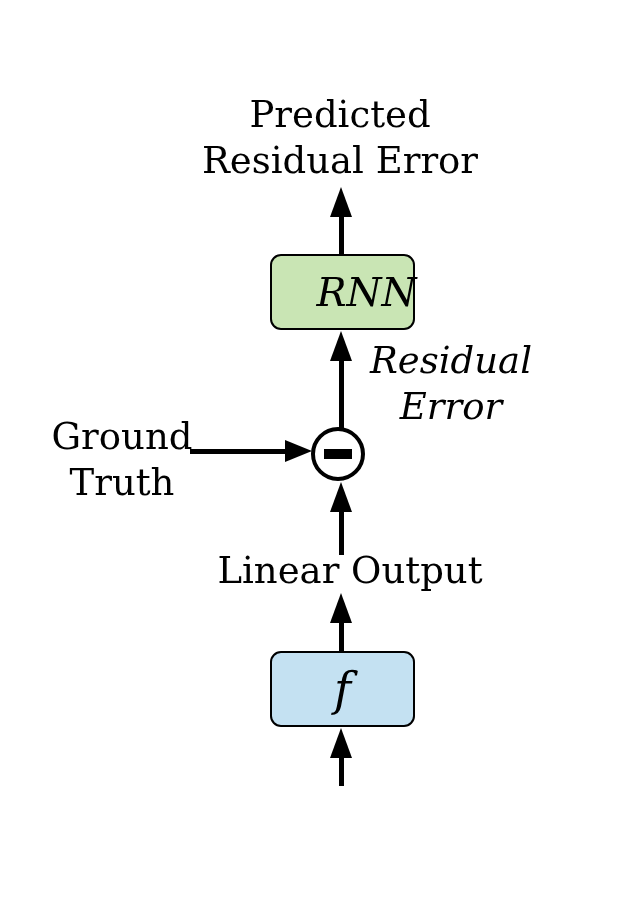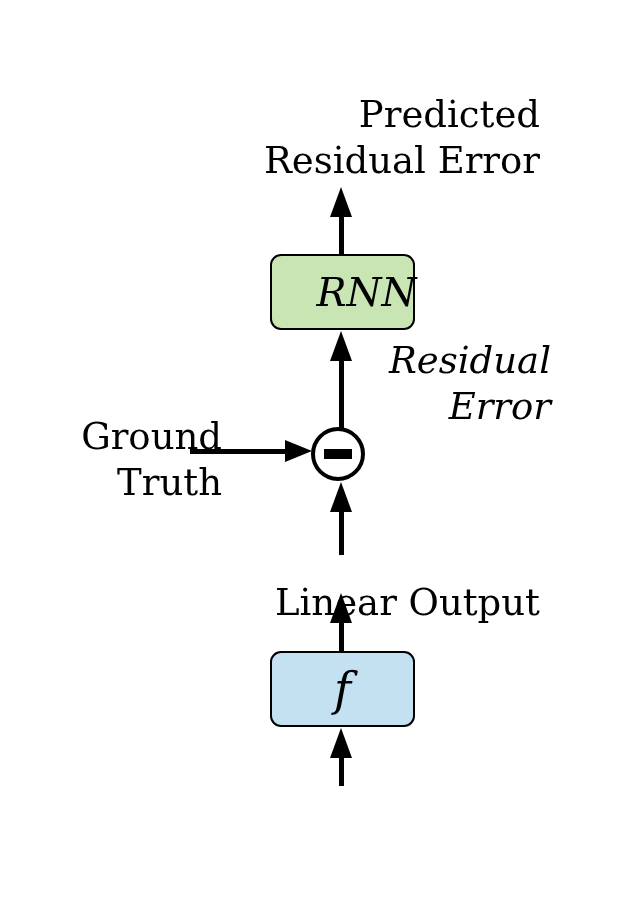--- a/index.html
+++ b/index.html
@@ -13,21 +13,21 @@
     width: 617px;
     height: 923px;
     background: #ffffff;
     overflow: hidden;
     color: #000000;
   }
   .lbl {
     position: absolute;
     font-size: 37px;
     line-height: 46px;
-    text-align: right;
+    text-align: center;
     white-space: pre-line;
     color: #000000;
   }
   .node {
     position: absolute;
     width: 145px;
     height: 76px;
     box-sizing: border-box;
     border: 2.5px solid #000000;
     border-radius: 11px;
@@ -125,21 +125,21 @@
 
   <div class="circle-op">
     <div class="minus-bar"></div>
   </div>
 
   <div class="arrow">
     <div class="head-up" style="left:330px; top:482px;"></div>
     <div class="vline" style="left:339px; top:509px; height:46px;"></div>
   </div>
 
-  <div class="lbl" style="left:140px; top:548px; width:400px;margin-top:32px;">Linear Output</div>
+  <div class="lbl" style="left:150px; top:548px; width:400px;">Linear Output</div>
 
   <div class="arrow">
     <div class="head-up" style="left:330px; top:593px;"></div>
     <div class="vline" style="left:339px; top:620px; height:32px;"></div>
   </div>
 
   <div class="node" style="left:270px; top:651px; background:#c4e1f2;">
     <span class="node-label f-label">f</span>
   </div>
 

